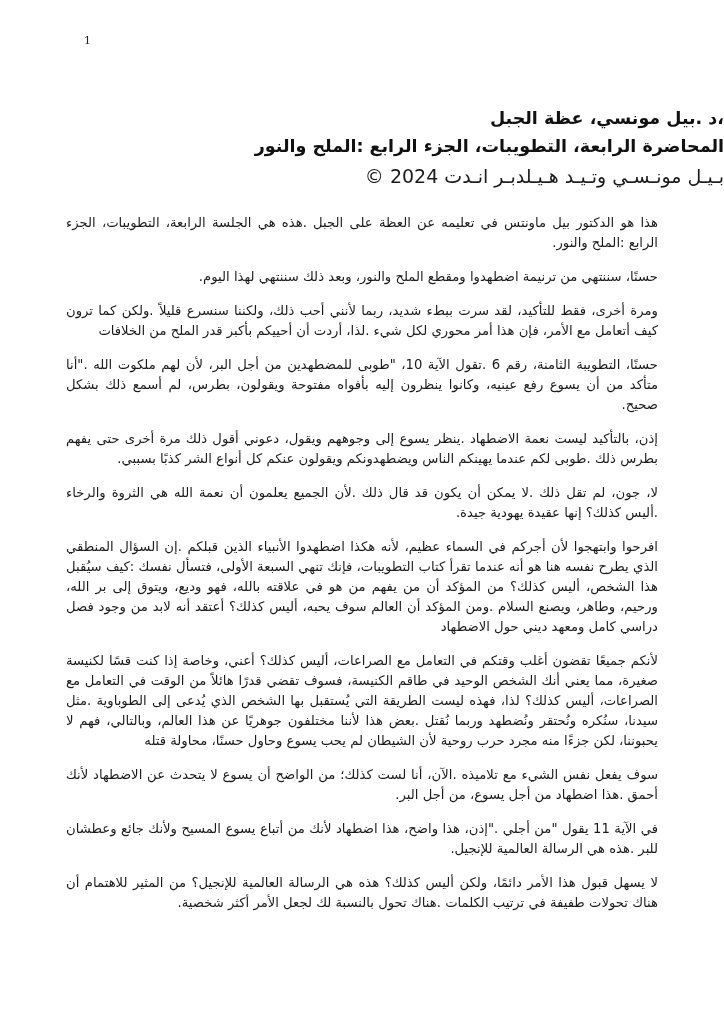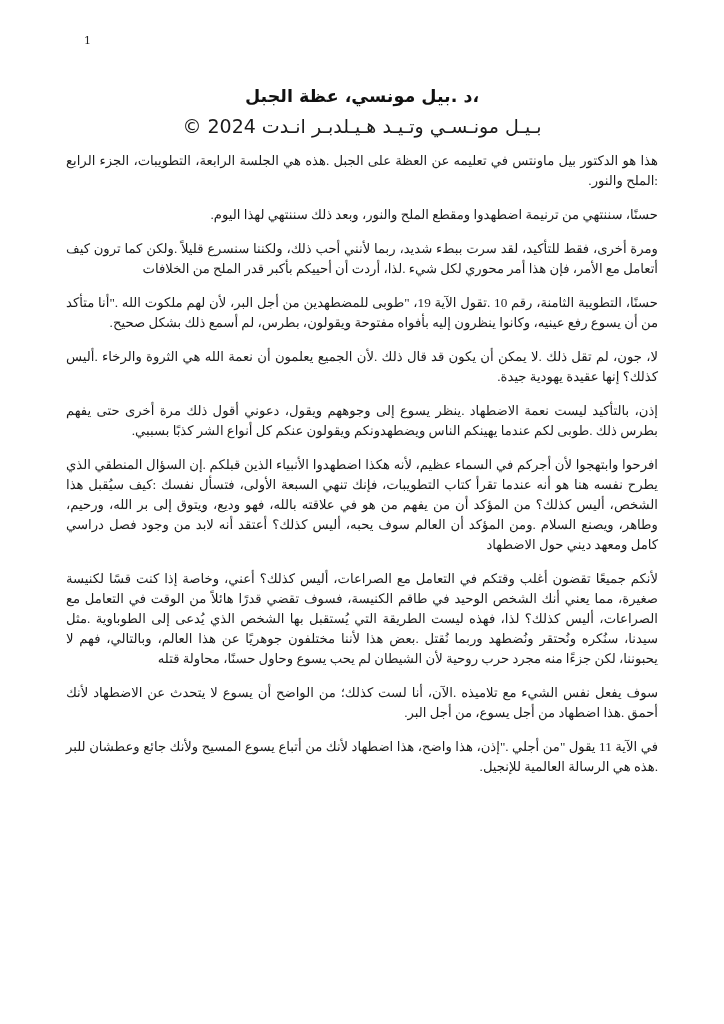--- a/index.html
+++ b/index.html
@@ -19,68 +19,69 @@
   }
   .page-number {
     position: absolute;
     top: 34px;
     left: 84px;
     font-size: 11px;
     color: #222;
     font-family: "DejaVu Serif", "DejaVu Sans", serif;
   }
   .doc-header {
-    padding-top: 82px;
-    text-align: center;
+    padding-top: 104px;
+    text-align: right;
     direction: rtl;
   }
   .title-line {
     font-size: 17.5px;
     font-weight: 700;
     line-height: 28px;
     margin: 0;
     color: #111;
   }
   .copyright-line {
     font-size: 19px;
     margin-top: 7px;
     line-height: 18px;
     color: #1b1b1b;
   }
   .body-text {
     direction: rtl;
     text-align: justify;
-    margin: 16px 66px 0 66px;
+    margin: 28px 66px 0 66px;
     font-size: 13.2px;
     line-height: 20px;
     color: #1b1b1b;
-    font-family: Liberation Serif, serif;
   }
   .body-text p {
     margin: 0 0 14px 0;
   }
 </style>
 </head>
 <body>
 
 <div class="page">
 
   <div class="page-number">1</div>
 
   <header class="doc-header">
     <div class="title-line">،د .بيل مونسي، عظة الجبل</div>
+    <div class="title-line">المحاضرة الرابعة، التطويبات، الجزء الرابع :الملح والنور</div>
     <div class="copyright-line">بـيـل مونـسـي وتـيـد هـيـلدبـر انـدت 2024 ©</div>
   </header>
 
   <main class="body-text">
     <p>هذا هو الدكتور بيل ماونتس في تعليمه عن العظة على الجبل .هذه هي الجلسة الرابعة، التطويبات، الجزء الرابع :الملح والنور.</p>
     <p>حسنًا، سننتهي من ترنيمة اضطهدوا ومقطع الملح والنور، وبعد ذلك سننتهي لهذا اليوم.</p>
     <p>ومرة أخرى، فقط للتأكيد، لقد سرت ببطء شديد، ربما لأنني أحب ذلك، ولكننا سنسرع قليلاً .ولكن كما ترون كيف أتعامل مع الأمر، فإن هذا أمر محوري لكل شيء .لذا، أردت أن أحييكم بأكبر قدر الملح من الخلافات</p>
-    <p>حسنًا، التطويبة الثامنة، رقم 10 .تقول الآية 19، "طوبى للمضطهدين من أجل البر، لأن لهم ملكوت الله ."أنا متأكد من أن يسوع رفع عينيه، وكانوا ينظرون إليه بأفواه مفتوحة ويقولون، بطرس، لم أسمع ذلك بشكل صحيح.</p>
+    <p>حسنًا، التطويبة الثامنة، رقم 6 .تقول الآية 10، "طوبى للمضطهدين من أجل البر، لأن لهم ملكوت الله ."أنا متأكد من أن يسوع رفع عينيه، وكانوا ينظرون إليه بأفواه مفتوحة ويقولون، بطرس، لم أسمع ذلك بشكل صحيح.</p>
+    <p>إذن، بالتأكيد ليست نعمة الاضطهاد .ينظر يسوع إلى وجوههم ويقول، دعوني أقول ذلك مرة أخرى حتى يفهم بطرس ذلك .طوبى لكم عندما يهينكم الناس ويضطهدونكم ويقولون عنكم كل أنواع الشر كذبًا بسببي.</p>
     <p>لا، جون، لم تقل ذلك .لا يمكن أن يكون قد قال ذلك .لأن الجميع يعلمون أن نعمة الله هي الثروة والرخاء .أليس كذلك؟ إنها عقيدة يهودية جيدة.</p>
-    <p>إذن، بالتأكيد ليست نعمة الاضطهاد .ينظر يسوع إلى وجوههم ويقول، دعوني أقول ذلك مرة أخرى حتى يفهم بطرس ذلك .طوبى لكم عندما يهينكم الناس ويضطهدونكم ويقولون عنكم كل أنواع الشر كذبًا بسببي.</p>
     <p>افرحوا وابتهجوا لأن أجركم في السماء عظيم، لأنه هكذا اضطهدوا الأنبياء الذين قبلكم .إن السؤال المنطقي الذي يطرح نفسه هنا هو أنه عندما تقرأ كتاب التطويبات، فإنك تنهي السبعة الأولى، فتسأل نفسك :كيف سيُقبل هذا الشخص، أليس كذلك؟ من المؤكد أن من يفهم من هو في علاقته بالله، فهو وديع، ويتوق إلى بر الله، ورحيم، وطاهر، ويصنع السلام .ومن المؤكد أن العالم سوف يحبه، أليس كذلك؟ أعتقد أنه لابد من وجود فصل دراسي كامل ومعهد ديني حول الاضطهاد</p>
     <p>لأنكم جميعًا تقضون أغلب وقتكم في التعامل مع الصراعات، أليس كذلك؟ أعني، وخاصة إذا كنت قسًا لكنيسة صغيرة، مما يعني أنك الشخص الوحيد في طاقم الكنيسة، فسوف تقضي قدرًا هائلاً من الوقت في التعامل مع الصراعات، أليس كذلك؟ لذا، فهذه ليست الطريقة التي يُستقبل بها الشخص الذي يُدعى إلى الطوباوية .مثل سيدنا، سنُكره ونُحتقر ونُضطهد وربما نُقتل .بعض هذا لأننا مختلفون جوهريًا عن هذا العالم، وبالتالي، فهم لا يحبوننا، لكن جزءًا منه مجرد حرب روحية لأن الشيطان لم يحب يسوع وحاول حسنًا، محاولة قتله</p>
     <p>سوف يفعل نفس الشيء مع تلاميذه .الآن، أنا لست كذلك؛ من الواضح أن يسوع لا يتحدث عن الاضطهاد لأنك أحمق .هذا اضطهاد من أجل يسوع، من أجل البر.</p>
     <p>في الآية 11 يقول "من أجلي ."إذن، هذا واضح، هذا اضطهاد لأنك من أتباع يسوع المسيح ولأنك جائع وعطشان للبر .هذه هي الرسالة العالمية للإنجيل.</p>
+    <p>لا يسهل قبول هذا الأمر دائمًا، ولكن أليس كذلك؟ هذه هي الرسالة العالمية للإنجيل؟ من المثير للاهتمام أن هناك تحولات طفيفة في ترتيب الكلمات .هناك تحول بالنسبة لك لجعل الأمر أكثر شخصية.</p>
   </main>
 
 </div>
 
 </body></html>

